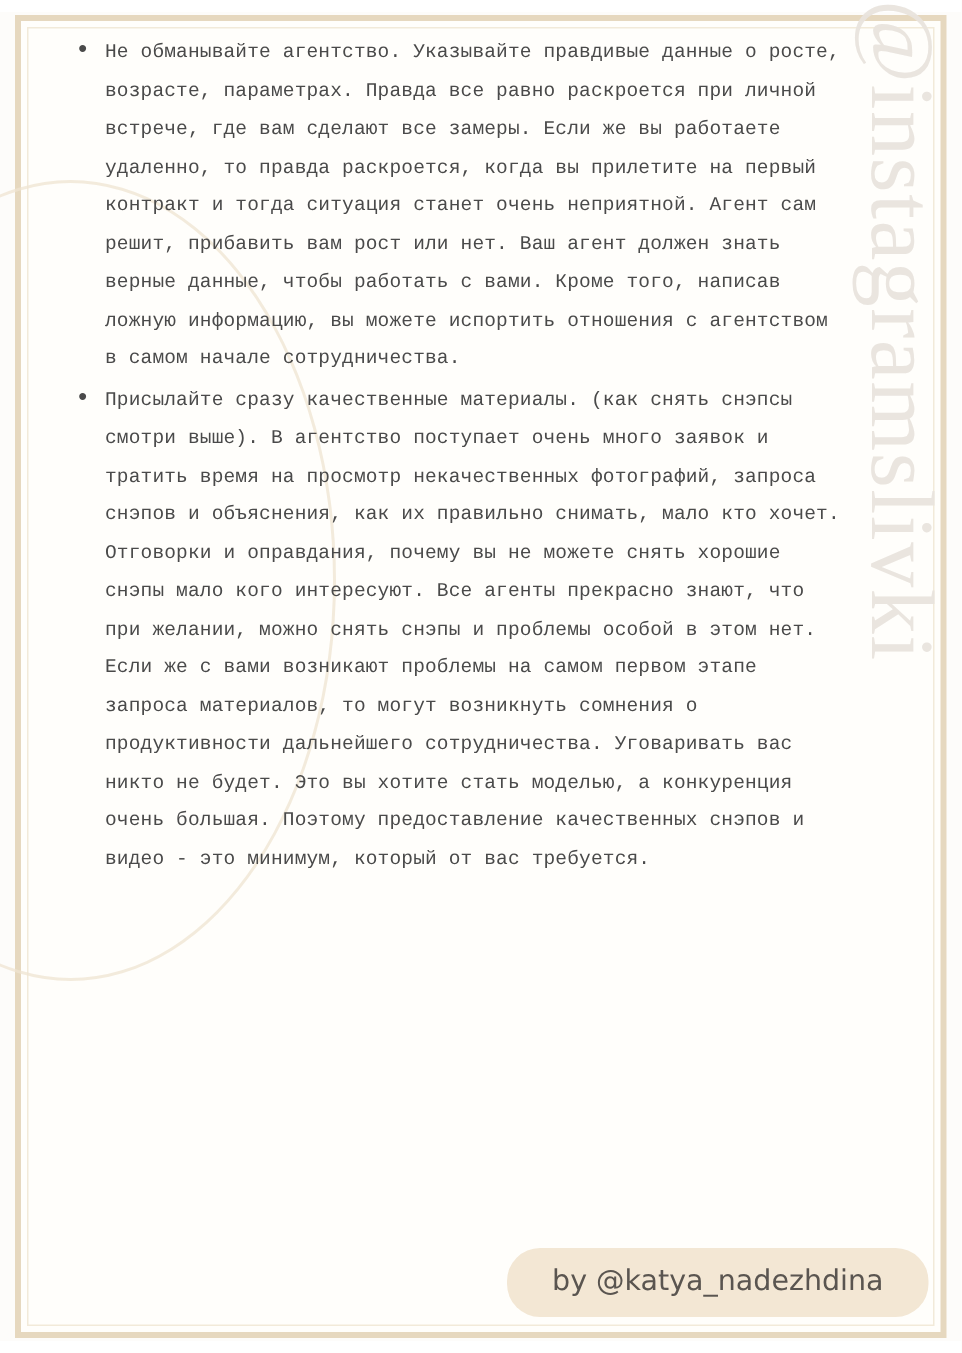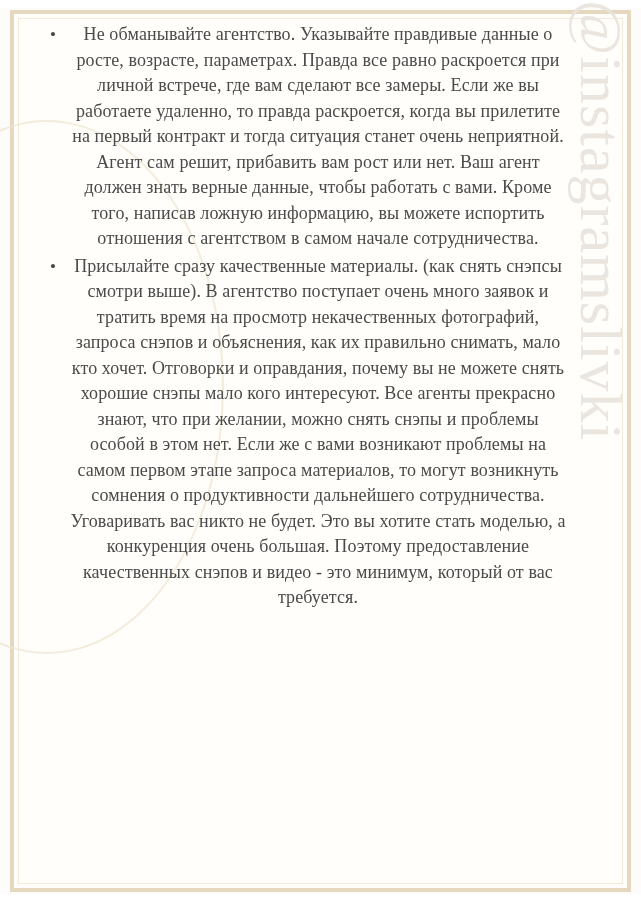--- a/index.html
+++ b/index.html
@@ -84,24 +84,24 @@
   ul.bullets {
     list-style: none;
     margin: 0;
     padding: 0;
   }
   ul.bullets > li {
     position: relative;
     padding-left: 24px;
     margin-bottom: 2px;
     color: #4a4a4a;
-    font-family: Liberation Serif, serif;
-    font-size: 18px;
+    font-family: Liberation Mono, monospace;
+    font-size: 13px;
     line-height: 25.5px;
-    text-align: center;
+    text-align: left;
     letter-spacing: 0.1px;
   }
   ul.bullets > li::before {
     content: "•";
     position: absolute;
     left: 4px;
     top: 0;
     font-size: 17px;
     color: #4a4a4a;
     line-height: 25.5px;
@@ -146,15 +146,16 @@
 
   <div class="watermark">@instagramslivki</div>
 
   <div class="content">
     <ul class="bullets">
       <li>Не обманывайте агентство. Указывайте правдивые данные о росте, возрасте, параметрах. Правда все равно раскроется при личной встрече, где вам сделают все замеры. Если же вы работаете удаленно, то правда раскроется, когда вы прилетите на первый контракт и тогда ситуация станет очень неприятной. Агент сам решит, прибавить вам рост или нет. Ваш агент должен знать верные данные, чтобы работать с вами. Кроме того, написав ложную информацию, вы можете испортить отношения с агентством в самом начале сотрудничества.</li>
       <li>Присылайте сразу качественные материалы. (как снять снэпсы смотри выше). В агентство поступает очень много заявок и тратить время на просмотр некачественных фотографий, запроса снэпов и объяснения, как их правильно снимать, мало кто хочет. Отговорки и оправдания, почему вы не можете снять хорошие снэпы мало кого интересуют. Все агенты прекрасно знают, что при желании, можно снять снэпы и проблемы особой в этом нет. Если же с вами возникают проблемы на самом первом этапе запроса материалов, то могут возникнуть сомнения о продуктивности дальнейшего сотрудничества. Уговаривать вас никто не будет. Это вы хотите стать моделью, а конкуренция очень большая. Поэтому предоставление качественных снэпов и видео - это минимум, который от вас требуется.</li>
     </ul>
   </div>
 
+  <div class="signature">by @katya_nadezhdina</div>
 
   <div class="strip-bottom"></div>
 </div>
 
 </body></html>

